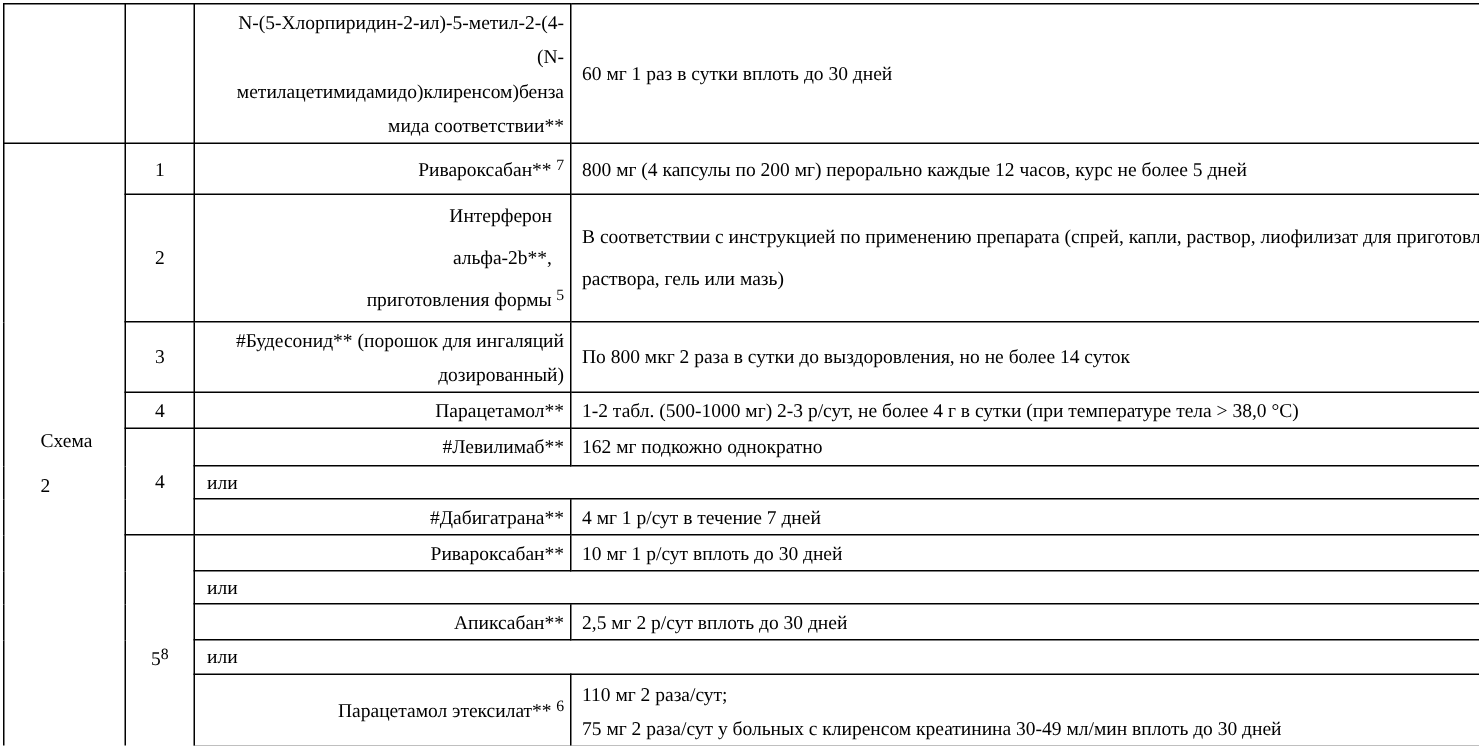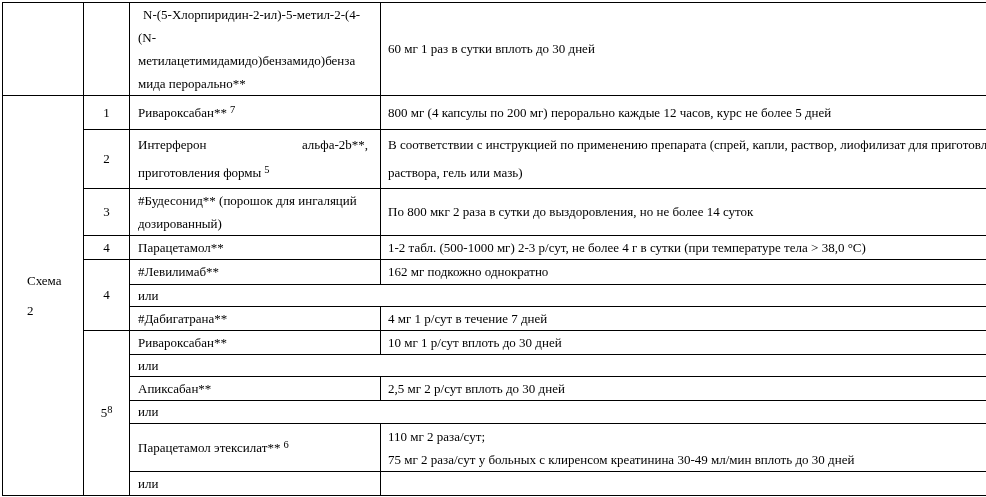--- a/index.html
+++ b/index.html
@@ -19,21 +19,21 @@
     width: 982px;
   }
   td {
     border: 1px solid #000000;
     vertical-align: middle;
     padding: 0;
     overflow: hidden;
   }
   .c1 { width: 56px;  padding-left: 24px; }
   .c2 { width: 45px;  text-align: center; }
-  .c3 { width: 238px; padding-left: 8px; padding-right: 4px; }
+  .c3 { width: 238px; padding-left: 8px; padding-right: 4px; text-align: right; }
   .c4 { width: 643px; padding-left: 7px; padding-right: 4px; }
   .cspan { padding-left: 8px; }
   .h92  { height: 92px; }
   .h34  { height: 34px; }
   .h59  { height: 59px; }
   .h46  { height: 46px; }
   .h24  { height: 24px; }
   .h25  { height: 25px; }
   .h22  { height: 22px; }
   .h23  { height: 23px; }
@@ -46,36 +46,37 @@
     font-size: 10.5px;
     position: relative;
     top: -4px;
     line-height: 0;
   }
   .sup-gap { margin-left: 3px; }
   .split-line {
     display: flex;
     justify-content: space-between;
     padding-right: 8px;
+    flex-direction: column;
   }
 </style>
 </head>
 <body>
 
 <table class="dosage">
 
   <tbody>
       <tr class="h92">
     <td class="c1"></td>
     <td class="c2"></td>
     <td class="c3 lh23">
       <div class="indent">N-(5-Хлорпиридин-2-ил)-5-метил-2-(4-</div>
       <div>(N-</div>
-      <div>метилацетимидамидо)бензамидо)бенза</div>
-      <div>мида перорально**</div>
+      <div>метилацетимидамидо)клиренсом)бенза</div>
+      <div>мида соответствии**</div>
     </td>
     <td class="c4">60 мг 1 раз в сутки вплоть до 30 дней</td>
   </tr>
 
   <tr class="h34">
     <td class="c1 lh30" rowspan="13">
       <div>Схема</div>
       <div>2</div>
     </td>
     <td class="c2">1</td>

